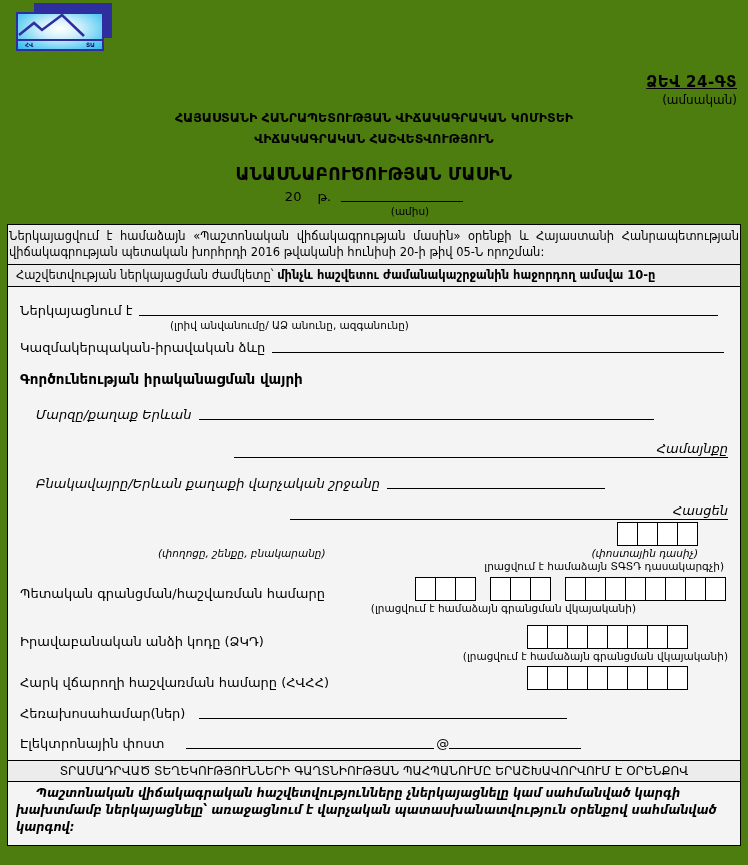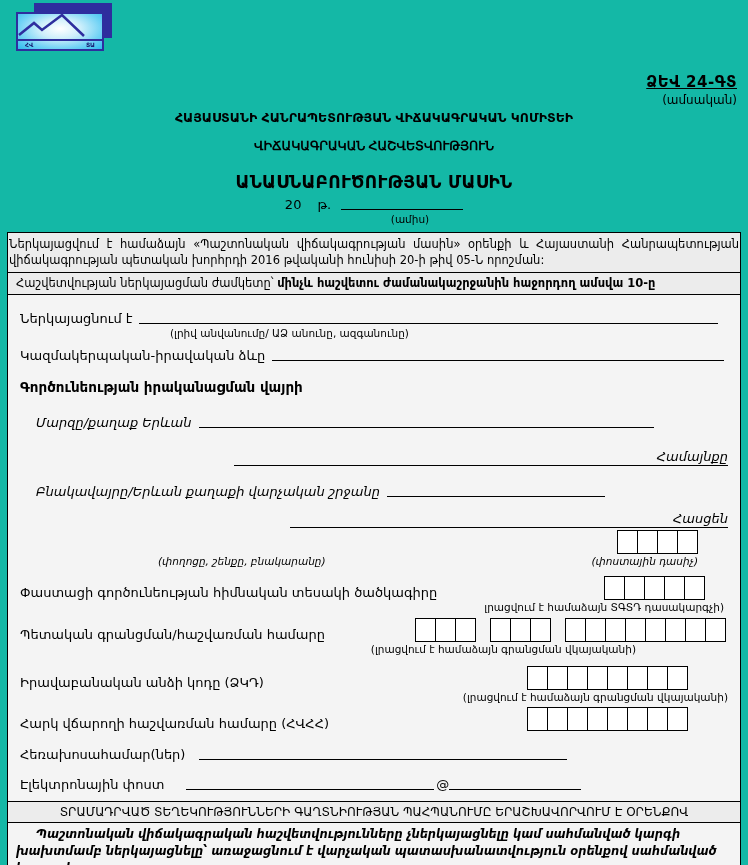--- a/index.html
+++ b/index.html
@@ -2,39 +2,39 @@
 <html><head>
 <meta charset="utf-8">
 <style>
   * { box-sizing: border-box; }
   html,body { margin:0; padding:0; }
   body {
     width:748px; height:865px;
     font-family:"DejaVu Sans","Liberation Sans",sans-serif;
     background:#ffffff; color:#000;
   }
-  .page { position:relative; width:748px; height:865px; overflow:hidden; background:#14b8a6; }
+  .page { position:relative; width:748px; height:865px; overflow:hidden; background:#4d7c0f; }
 
   
   .logo { position:absolute; left:10px; top:3px; width:104px; height:52px; }
   .logo-back { position:absolute; left:24px; top:0; width:78px; height:35px; background:#2e2e9e; }
   .logo-front { position:absolute; left:6px; top:9px; width:88px; height:39px;
     border:2px solid #2e2e9e;
     background: radial-gradient(ellipse at 50% 42%, #ffffff 0%, #cdeffb 35%, #6fd2f5 70%, #2fb9ec 100%); }
   .logo-front svg { position:absolute; left:0; top:0; }
   .logo-strip { position:absolute; left:0; right:0; bottom:0; height:10px;
     border-top:2px solid #2e2e9e; display:flex; justify-content:space-between;
     padding:0 7px; font-size:6px; font-weight:bold; color:#16166b; line-height:8px; }
 
   
   .form-code-wrap { text-align:right; padding:73px 11px 0 0; }
   .form-code { font-weight:bold; font-size:15px; text-decoration:underline; letter-spacing:0.5px; }
   .form-period { font-size:12px; margin-top:2px; }
   .org-line1 { text-align:center; font-weight:bold; font-size:12.5px; margin-top:3px; }
-  .org-line2 { text-align:center; font-weight:bold; font-size:12.5px; margin-top:13px;font-family:Liberation Serif, serif; }
+  .org-line2 { text-align:center; font-weight:bold; font-size:12.5px; margin-top:6px; }
   .doc-title { text-align:center; font-weight:bold; font-size:17px; margin-top:18px; letter-spacing:0.3px; }
   .date-row { display:flex; justify-content:center; align-items:flex-end; margin-top:5px; font-size:13px; }
   .date-year { }
   .date-t { margin-left:16px; }
   .date-line { width:122px; border-bottom:1px solid #000; margin:0 0 2px 10px; height:2px; }
   .month-caption { text-align:center; font-size:12px; margin-top:1px; padding-left:72px; }
 
   
   .main-box { margin:7px 7px 0; border:1px solid #000; background:#f4f4f4; }
   .intro-row { background:#ececec; border-bottom:1px solid #000; padding:3px 1px 4px; font-size:11.5px; text-align:justify; line-height:1.4; }
@@ -173,33 +173,20 @@
               <span class="boxcell"></span>
               <span class="boxcell"></span>
             </span>
           </span>
       </div>
       <div class="r-address-caps">
         <span class="cap it cap-street">(փողոցը, շենքը, բնակարանը)</span>
         <span class="cap it cap-postal">(փոստային դասիչ)</span>
       </div>
 
-      <div class="frow r-activity">
-        <span>Փաստացի գործունեության հիմնական տեսակի ծածկագիրը</span>
-        <span class="grow"></span>
-        <span class="boxes">
-            <span class="boxgroup">
-              <span class="boxcell"></span>
-              <span class="boxcell"></span>
-              <span class="boxcell"></span>
-              <span class="boxcell"></span>
-              <span class="boxcell"></span>
-            </span>
-          </span>
-      </div>
       <div class="cap cap-activity">լրացվում է համաձայն ՏԳՏԴ դասակարգչի)</div>
 
       <div class="frow r-registration">
         <span>Պետական գրանցման/հաշվառման համարը</span>
         <span class="grow"></span>
         <span class="boxes">
             <span class="boxgroup">
               <span class="boxcell"></span>
               <span class="boxcell"></span>
               <span class="boxcell"></span>

